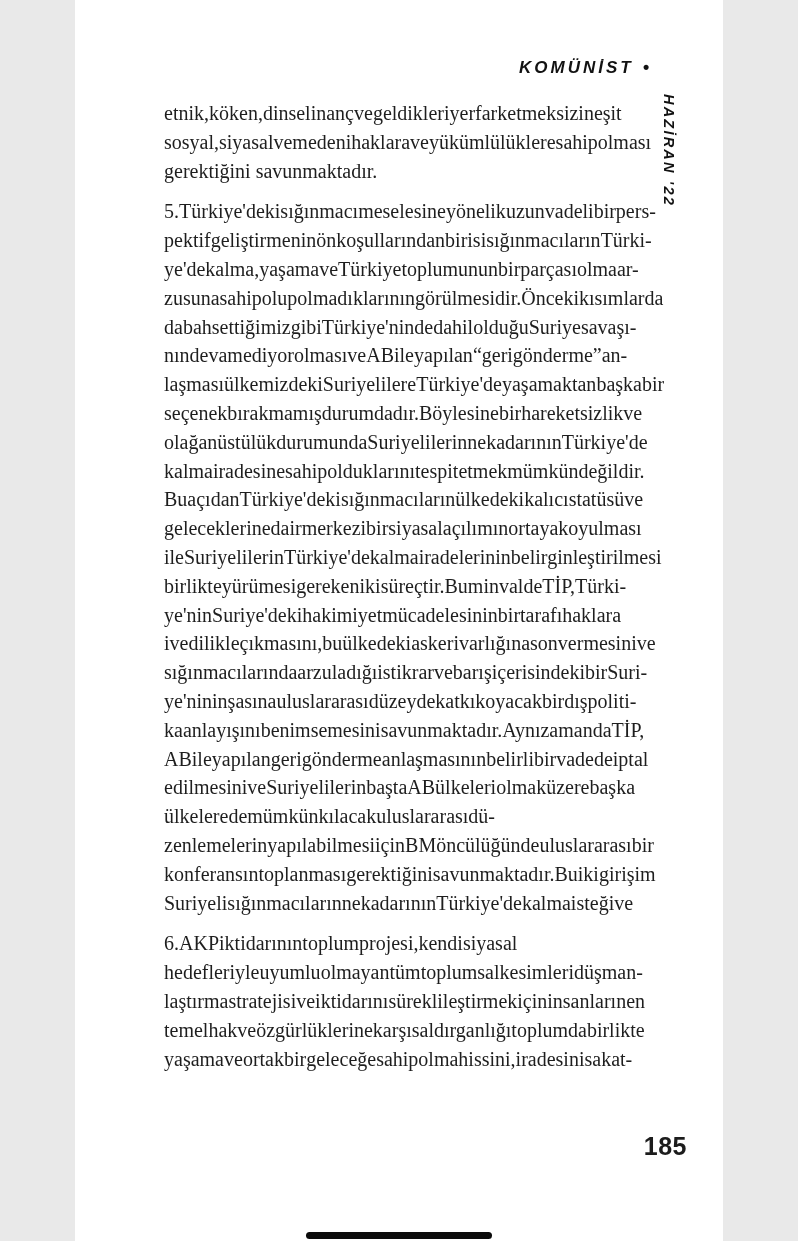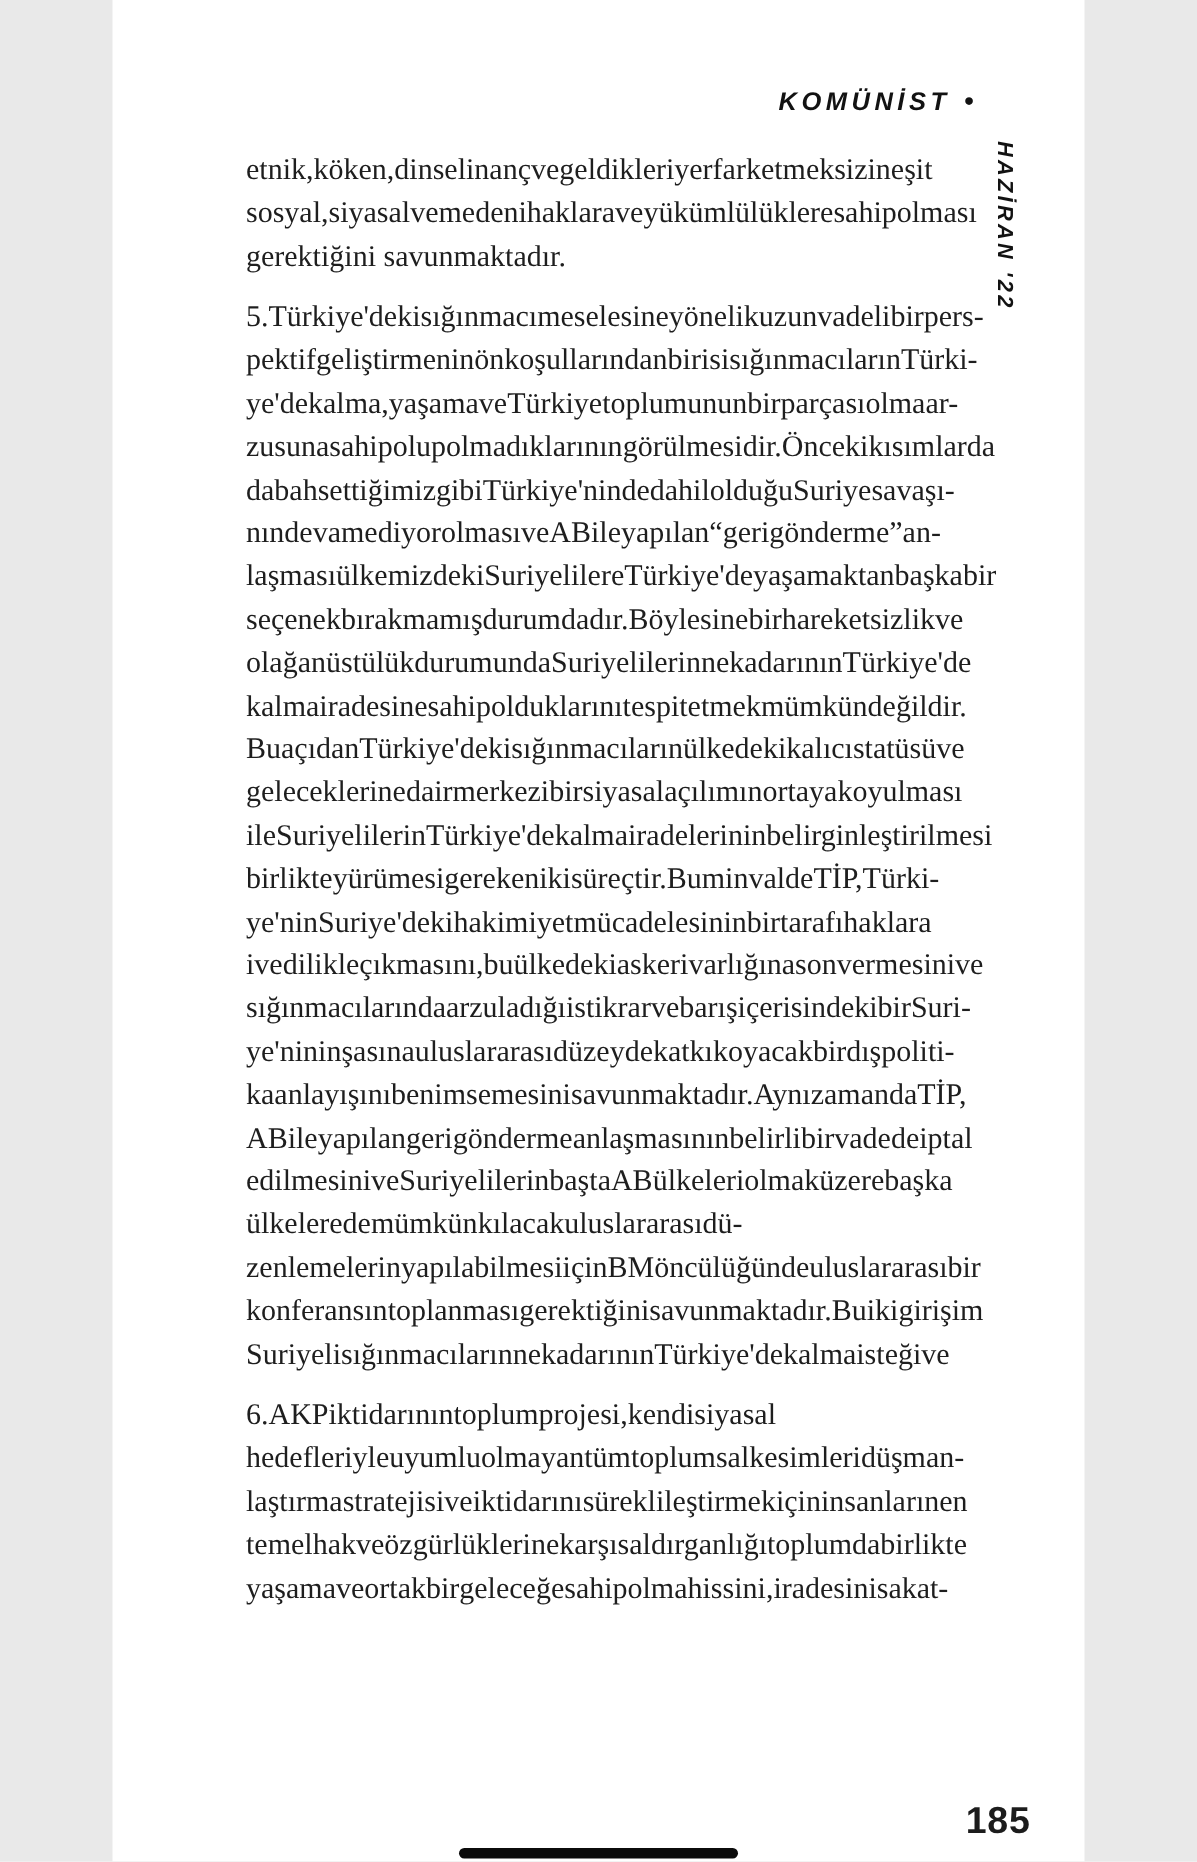--- a/index.html
+++ b/index.html
@@ -52,21 +52,21 @@
   }
   .para + .para{margin-top:12px;}
   .line{
     display:flex;
   }
   .line span{flex-shrink:0;white-space:pre;}
   .line.last{display:block;text-align:left;}
   
   .page-number{
     position:absolute;
-    top:1200px;right:36px;
+    top:1132px;right:36px;
     font-family:"Liberation Sans", sans-serif;
     font-weight:700;
     font-size:25px;
     letter-spacing:0.5px;
     color:#1c1c1c;
   }
   
   .nav-pill{
     position:absolute;
     left:50%;bottom:2px;

